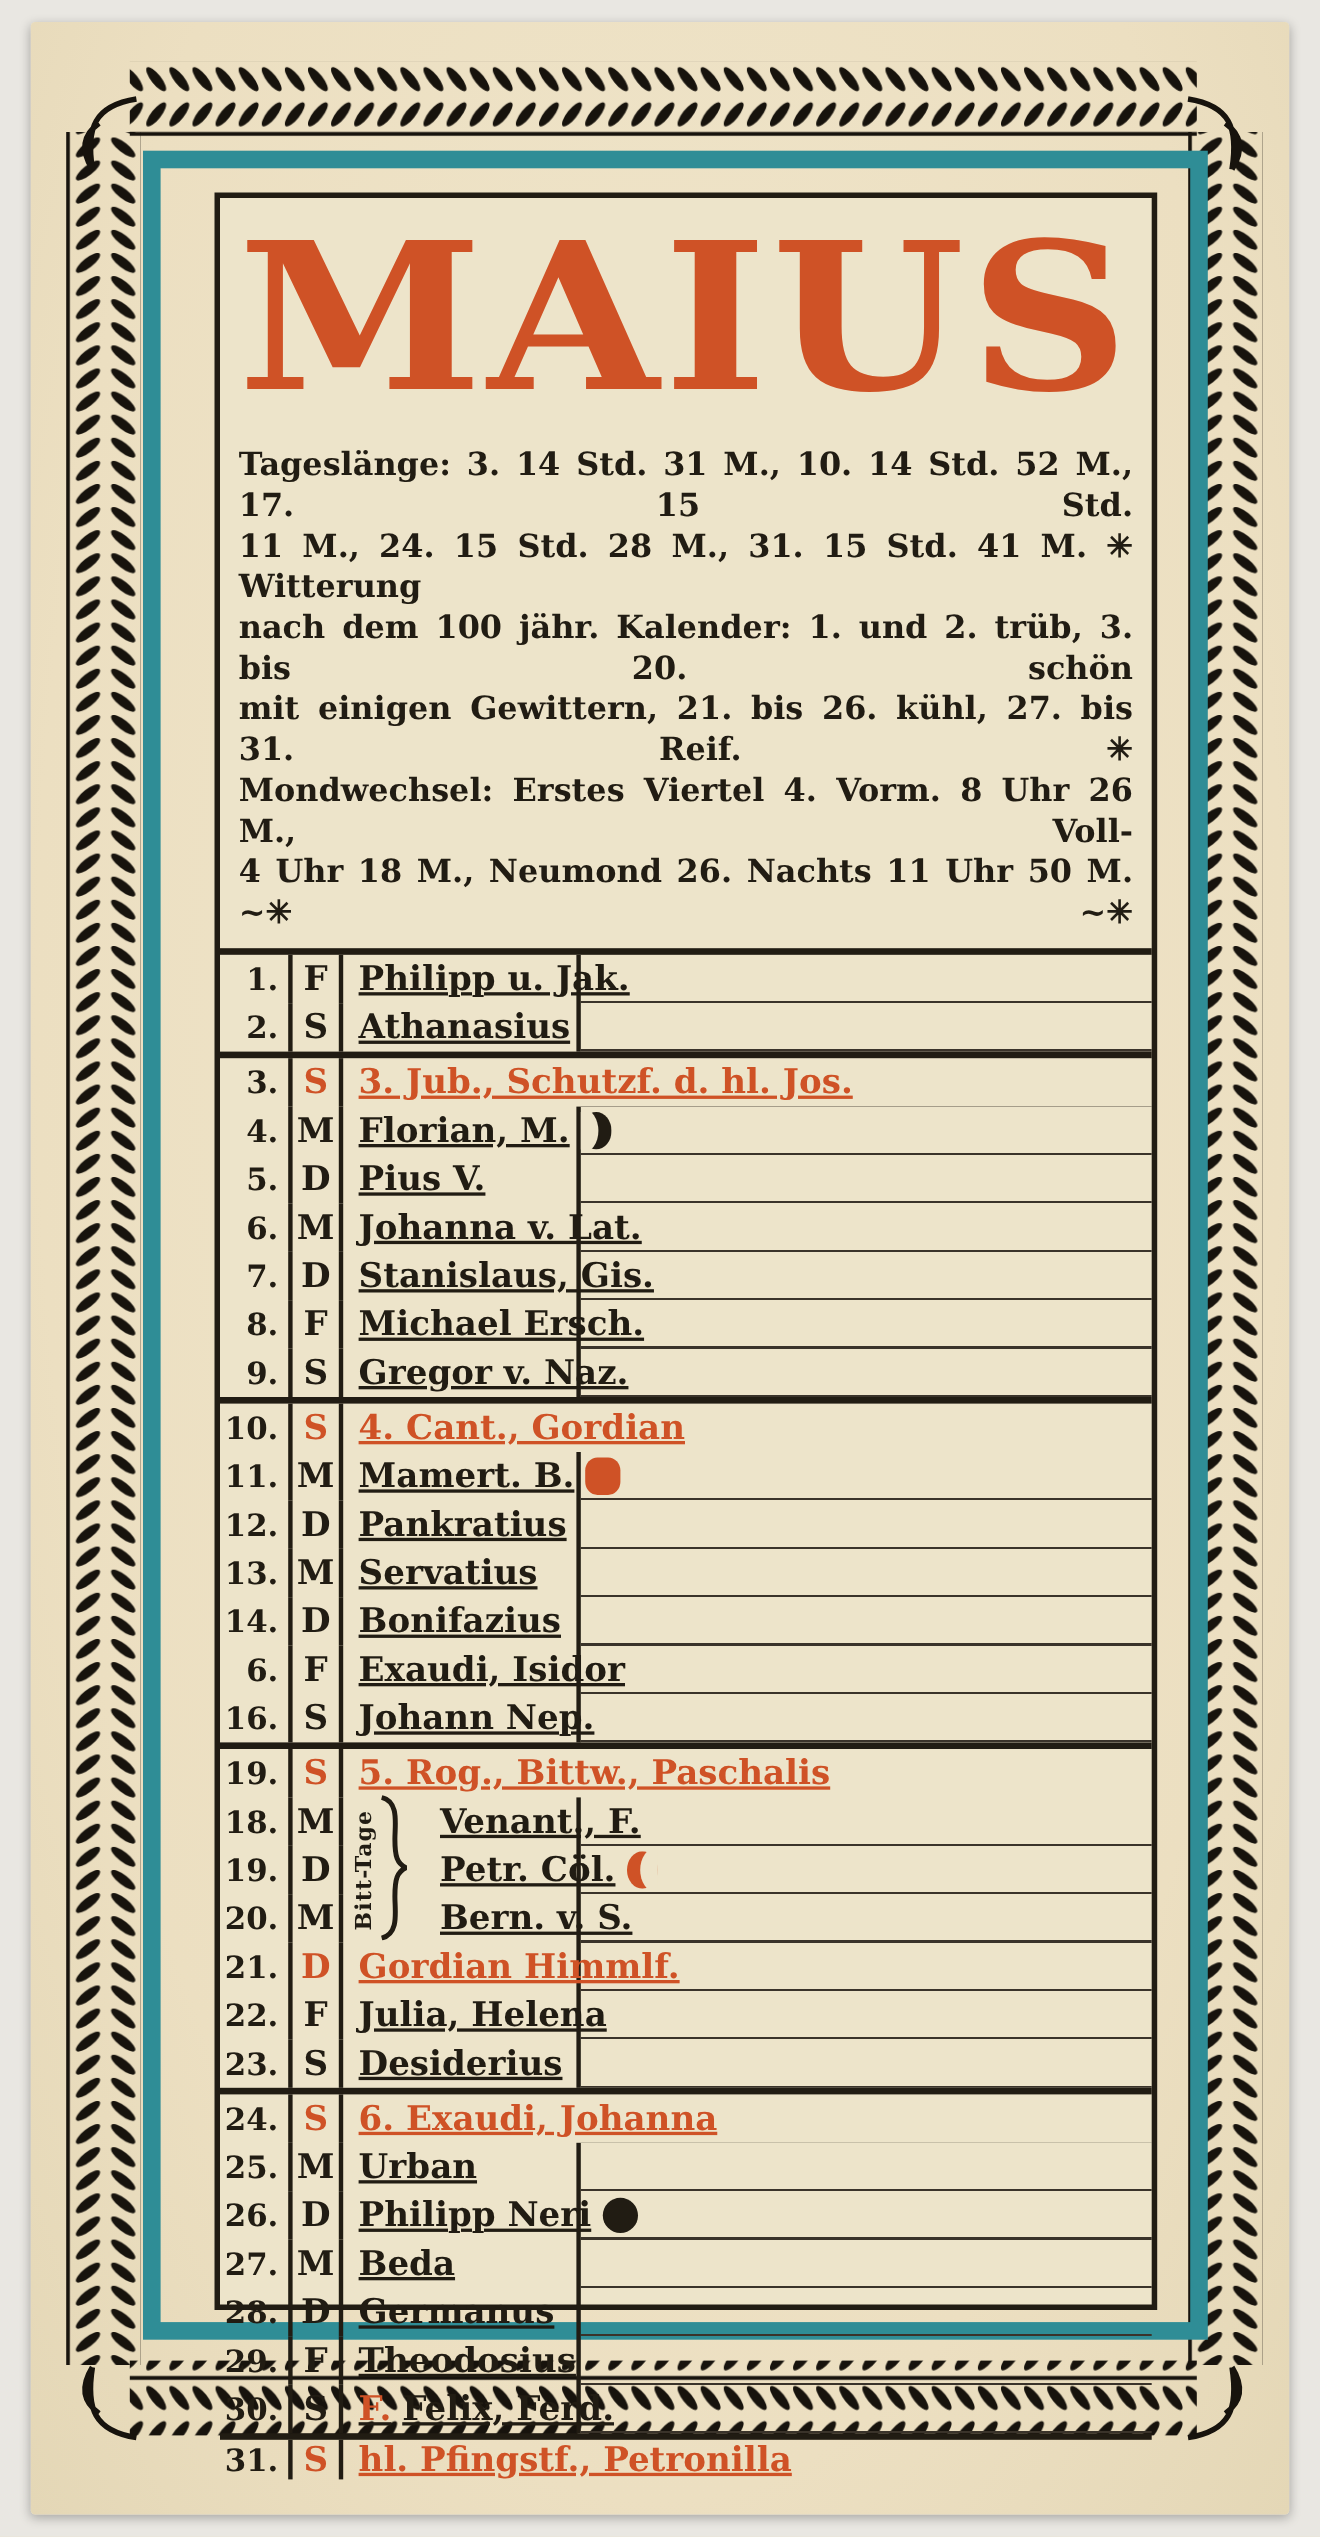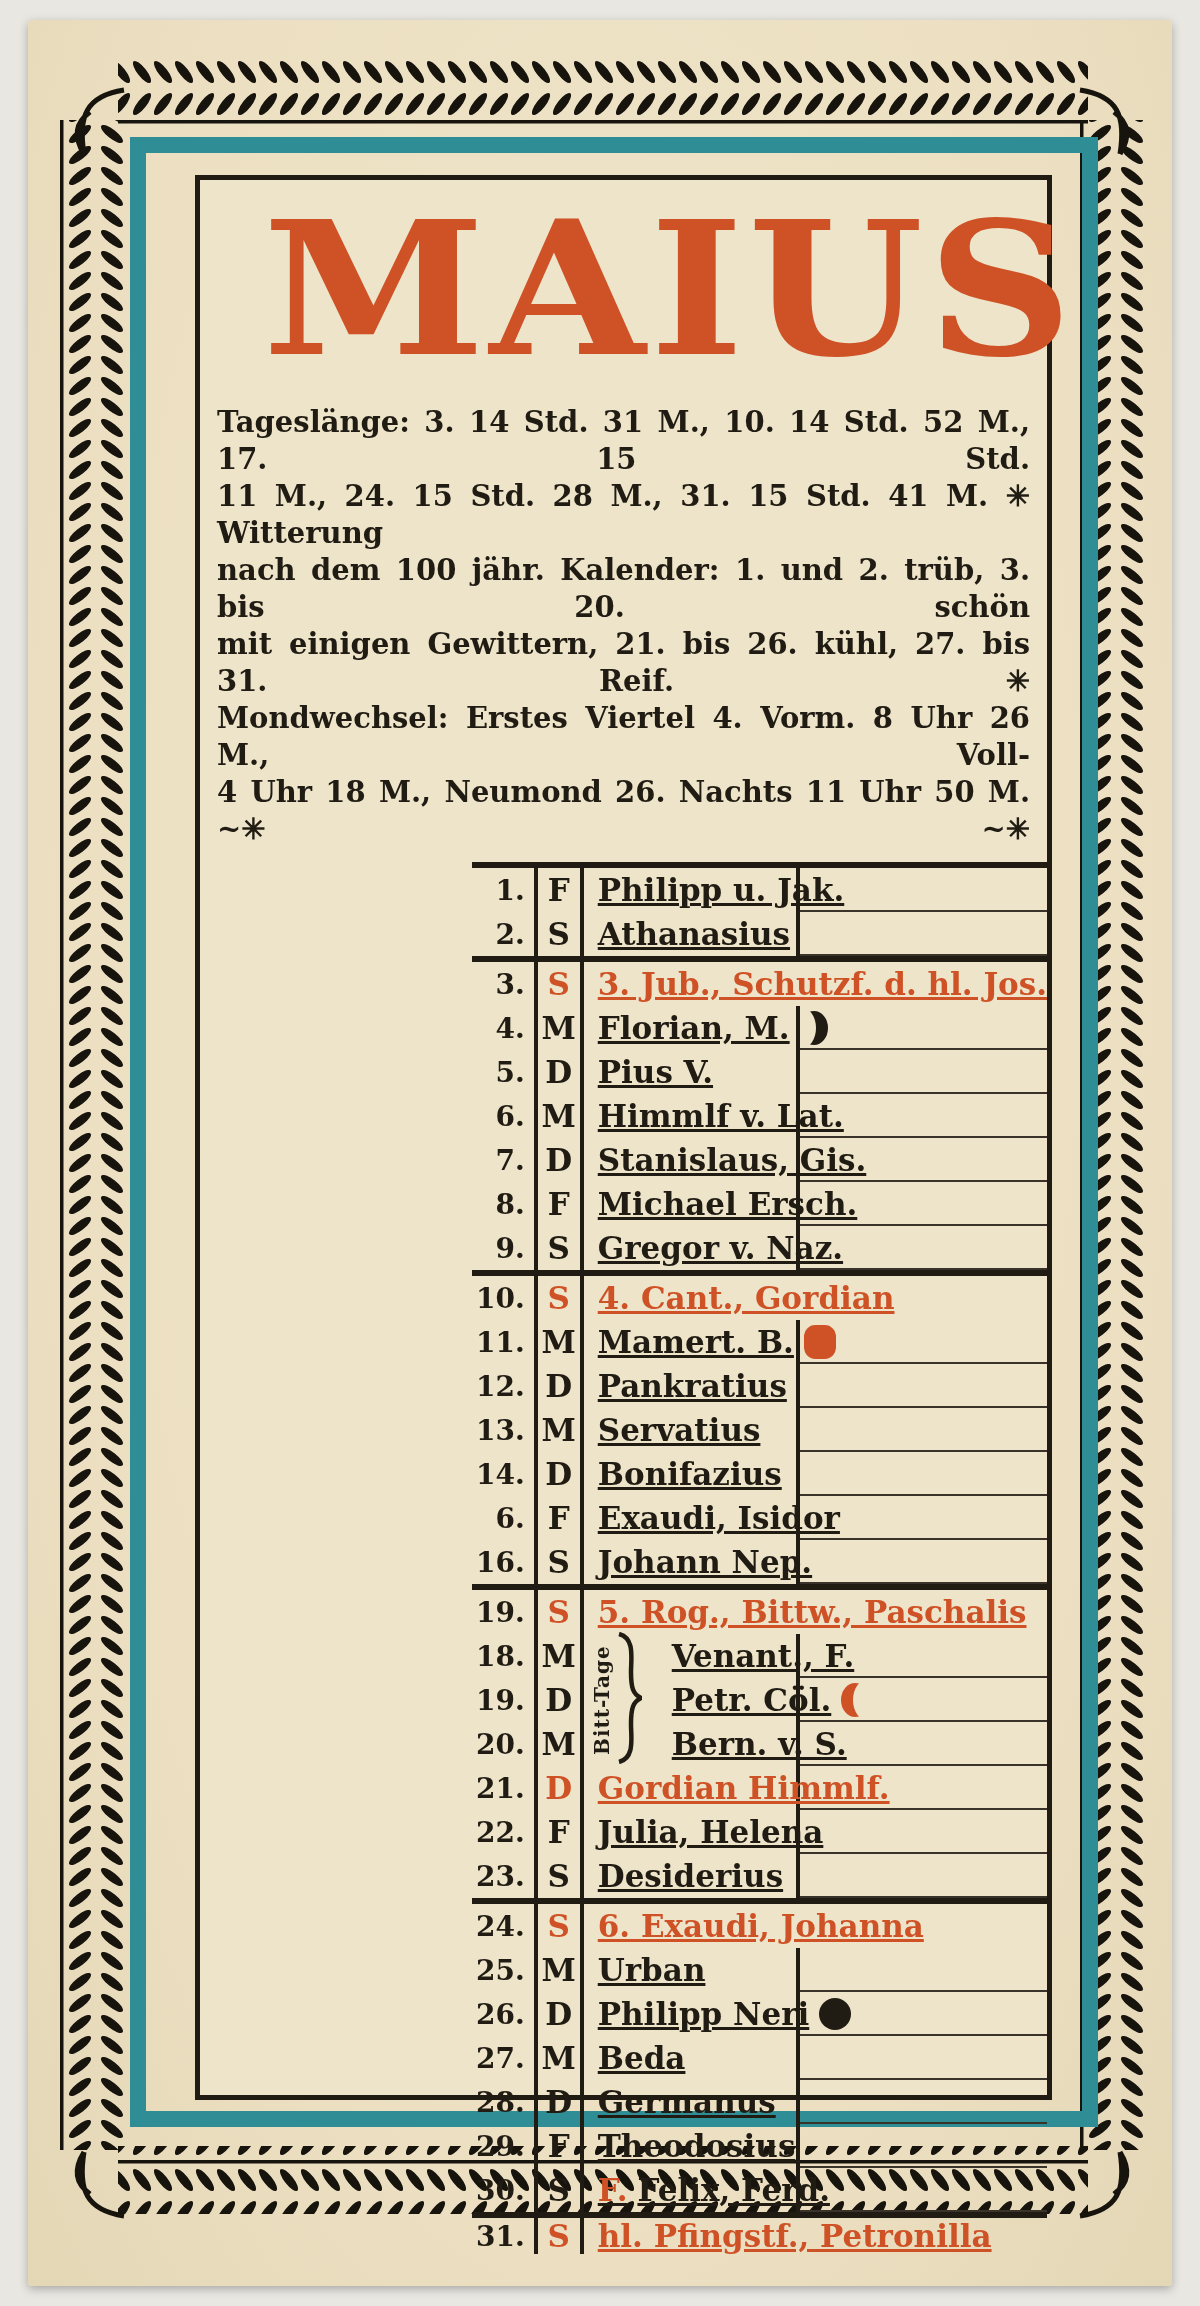--- a/index.html
+++ b/index.html
@@ -20,21 +20,21 @@
     background:radial-gradient(ellipse at 50% 40%, #f0e6cc 0%, var(--paper) 70%, #e4d7b6 100%);
     border-radius:4px;box-shadow:0 3px 10px rgba(0,0,0,.28);}
 
   .fern{position:absolute;left:0;top:0;width:1144px;height:2266px;pointer-events:none;}
 
   .teal-frame{position:absolute;left:102px;top:117px;width:968px;height:1990px;
     border:16px solid var(--teal);}
 
   .content{position:absolute;left:167px;top:155px;width:857px;height:1925px;
     border:5px solid var(--ink);background:var(--paper2);
-    display:flex;flex-direction:column;color:var(--ink);align-items:flex-end;}
+    display:flex;flex-direction:column;color:var(--ink);}
 
   .title{height:212px;line-height:218px;text-align:center;color:var(--orange);
     font-weight:bold;font-size:186px;letter-spacing:4px;
     transform:scaleX(1.08);transform-origin:50% 50%;white-space:nowrap;}
 
   .intro{padding:12px 17px 14px;font-size:29px;font-weight:bold;line-height:37px;}
   .intro-line{text-align:justify;text-align-last:justify;white-space:normal;}
 
   .table{flex:1;display:flex;flex-direction:column;font-weight:bold;}
   .grp{position:relative;border-top:6px solid var(--ink);}
@@ -152,21 +152,21 @@
               <div class="c-date">5.</div>
               <div class="c-day">D</div>
               <div class="c-name">
                 <span>Pius V.</span>
               </div>
             </div>
             <div class="row">
               <div class="c-date">6.</div>
               <div class="c-day">M</div>
               <div class="c-name">
-                <span>Himmlf v. Lat.</span>
+                <span>Johanna v. Lat.</span>
               </div>
             </div>
             <div class="row">
               <div class="c-date">7.</div>
               <div class="c-day">D</div>
               <div class="c-name">
                 <span>Stanislaus, Gis.</span>
               </div>
             </div>
             <div class="row">

